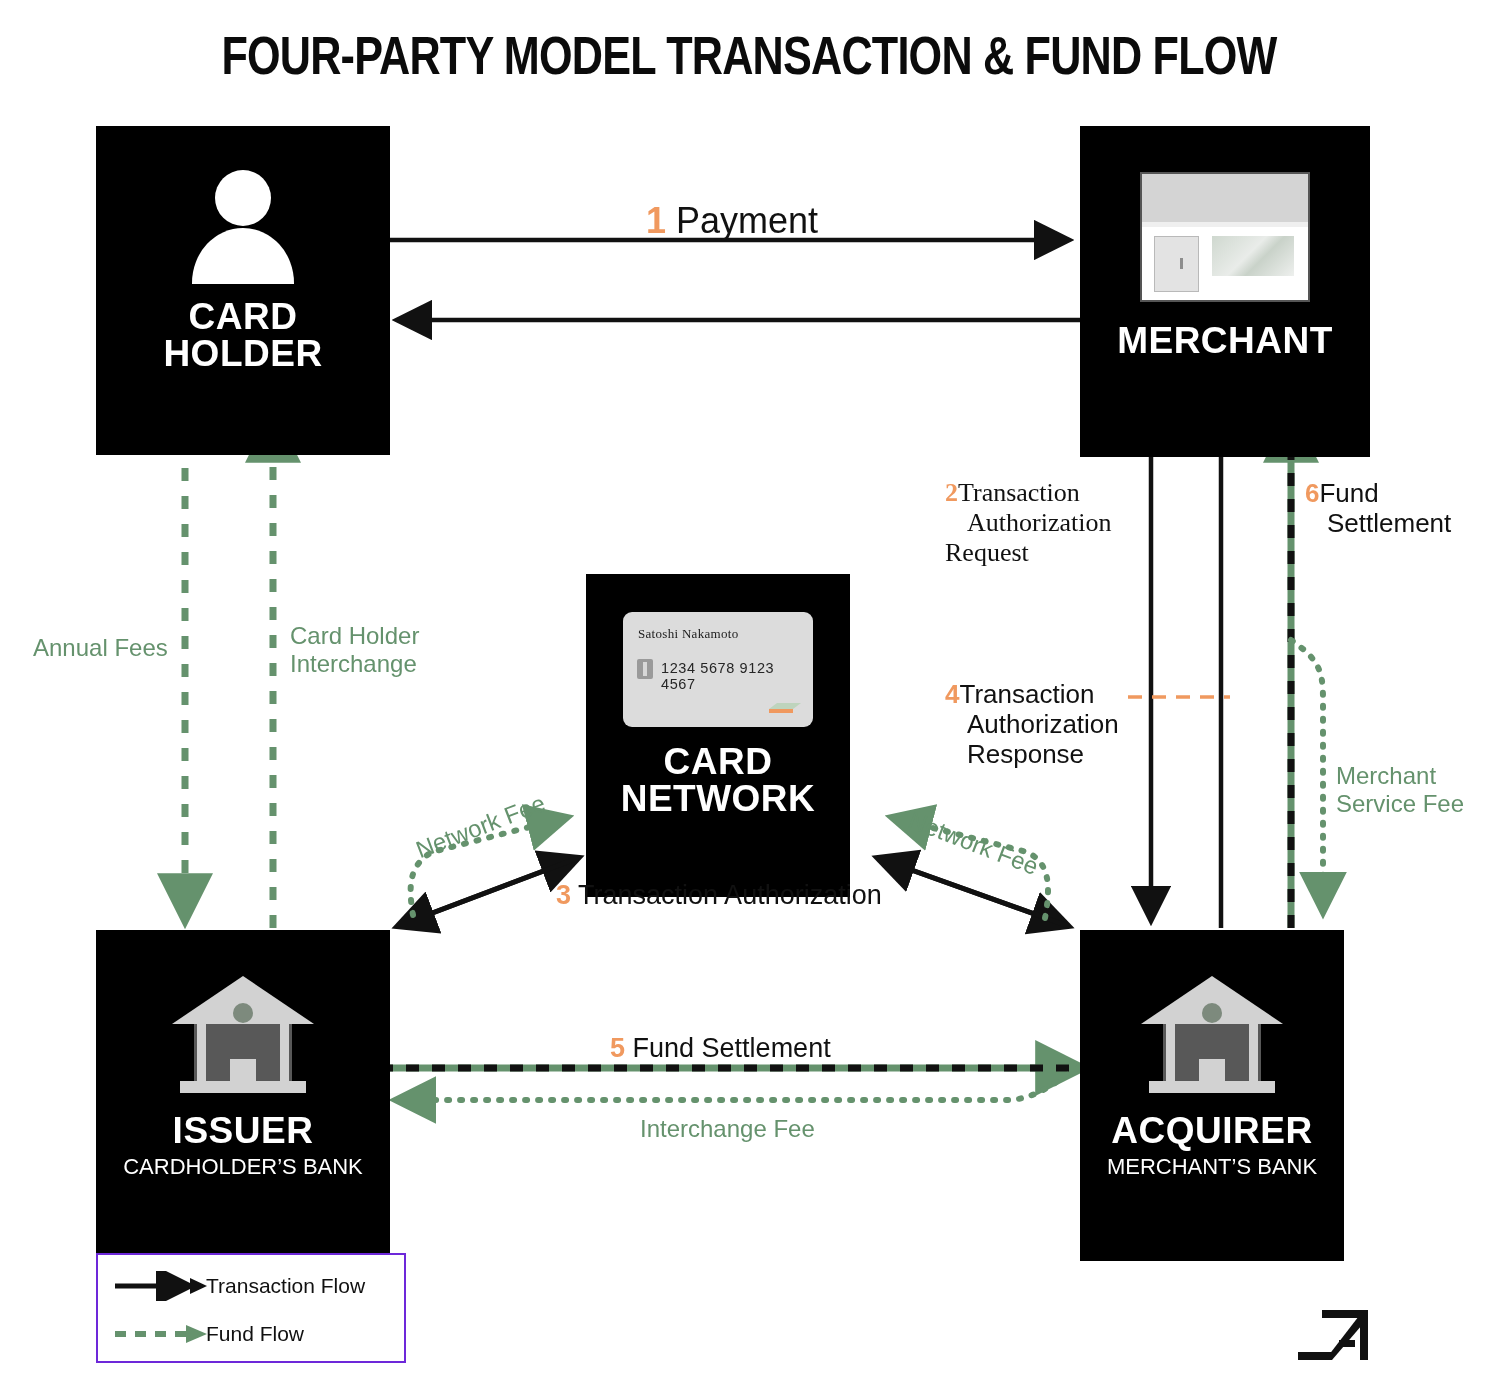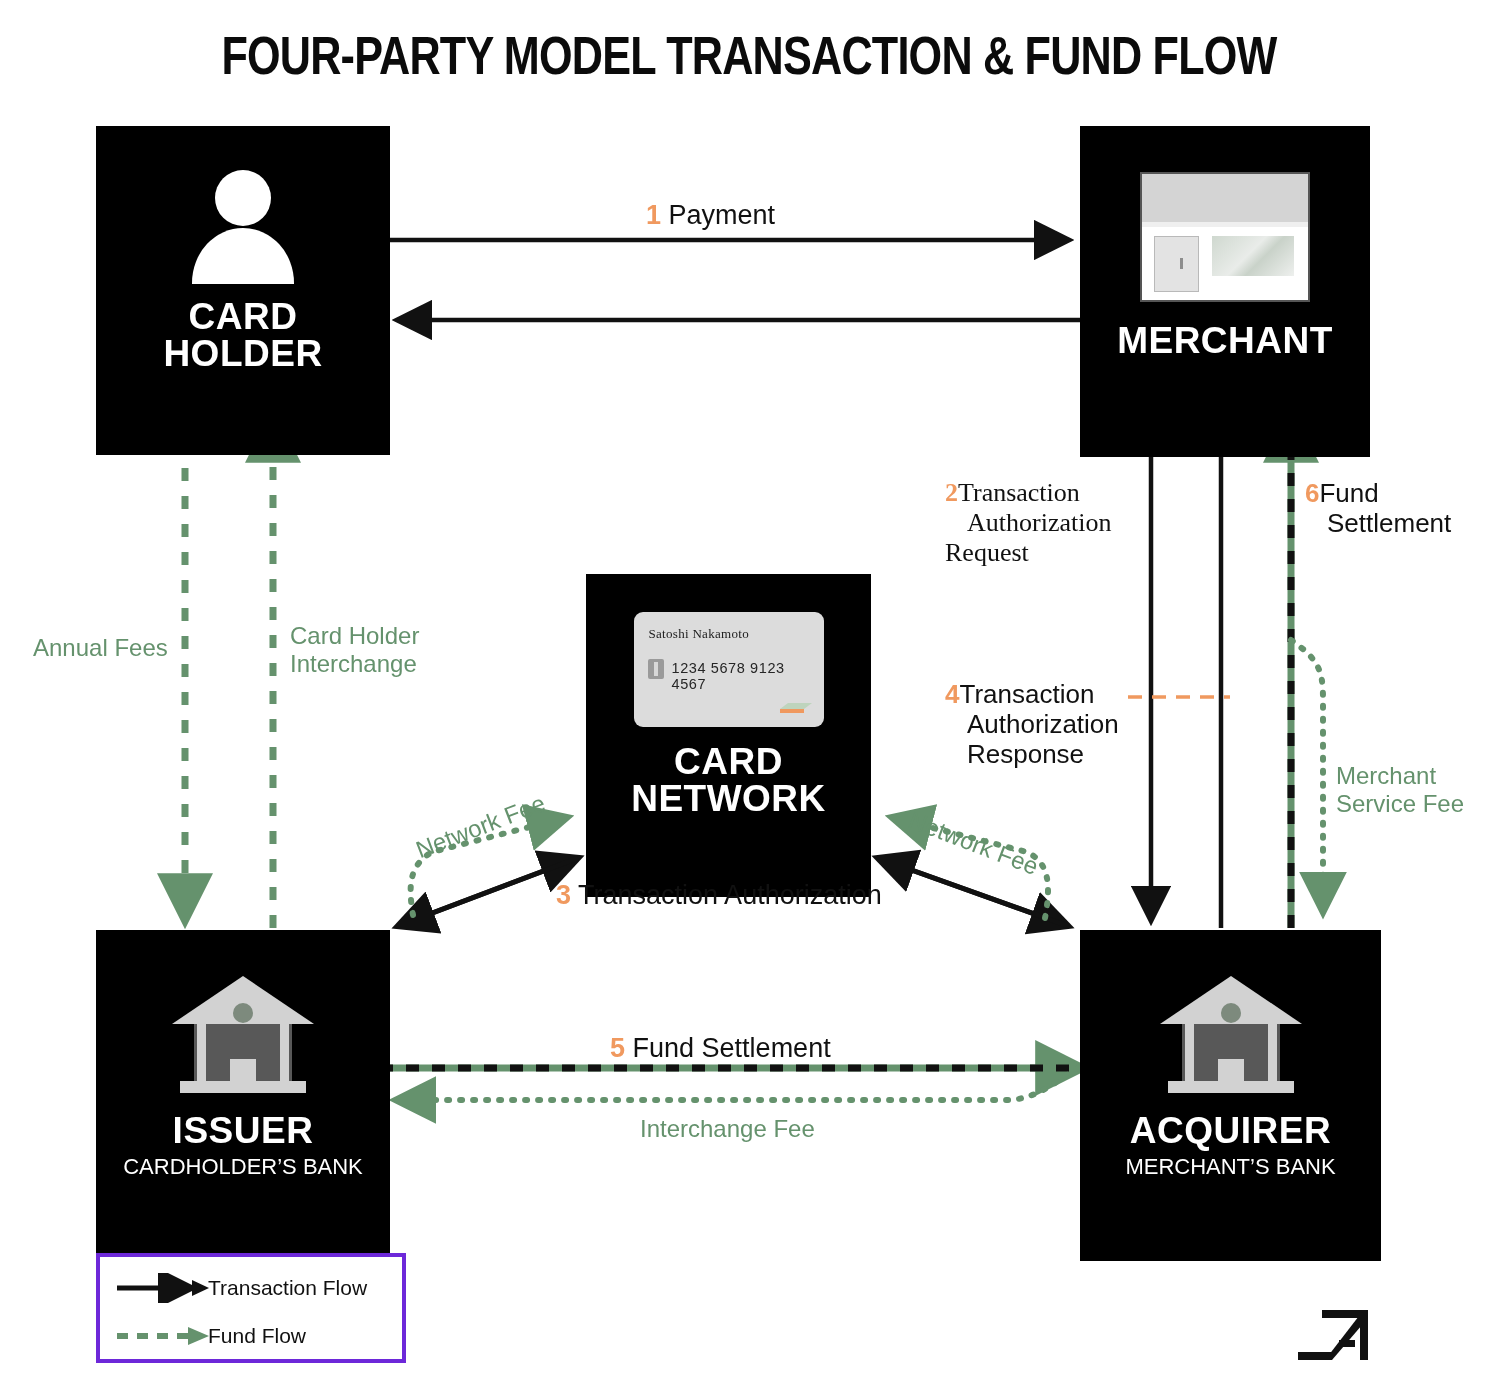--- a/index.html
+++ b/index.html
@@ -60,21 +60,21 @@
   .lbl-green{color:#65926d;}
   .rot{transform-origin:left top;white-space:nowrap;}
 
   
   #page-title{position:absolute;left:0;top:24px;width:1498px;text-align:center;
       font-weight:bold;font-size:54px;letter-spacing:-1px;color:#0b0b0b;
       transform:scaleX(.80);transform-origin:center top;}
 
   
   #legend{position:absolute;left:96px;top:1253px;width:310px;height:110px;
-      background:#ffffff;border:4px solid #6d28d9;box-sizing:border-box;}
+      background:#ffffff;border:2px solid #6d28d9;box-sizing:border-box;}
   .leg-row{position:absolute;left:0;width:100%;height:40px;}
   .leg-text{position:absolute;left:108px;top:7px;font-size:21px;color:#111;}
 
   
   #corner-logo{position:absolute;left:1296px;top:1306px;width:84px;height:60px;}
 </style>
 </head>
 <body>
 
 <div id="stage">
@@ -146,21 +146,21 @@
         <div class="awning-edge"></div>
       <div class="door"></div>
         <div class="knob"></div>
         <div class="window"></div>
     </div>
     <div class="node-title" style="font-size:37px;margin-top:20px;">
       <div>MERCHANT</div>
     </div>
   </div>
 
-  <div class="node-box" style="left:586px;top:574px;width:285px;height:285px;padding-top:38px;">
+  <div class="node-box" style="left:586px;top:574px;width:264px;height:285px;padding-top:38px;">
     <div class="ccard">
       <span class="cc-name">Satoshi Nakamoto</span>
       <span class="cc-chip"></span>
       <span class="cc-num">1234 5678 9123 4567</span>
       <svg class="cc-logo" viewBox="0 0 38 14">
         <polygon points="6,8 14,2 38,2 30,8" fill="#bed4bd"></polygon>
         <polygon points="6,8 30,8 30,12 6,12" fill="#f0995f"></polygon>
       </svg>
     </div>
     <div class="node-title" style="font-size:37px;margin-top:16px;">
@@ -176,35 +176,35 @@
         <div class="hall"></div>
       <div class="colL"></div>
         <div class="colR"></div>
         <div class="gate"></div>
         <div class="base"></div>
     </div>
     <div class="node-title" style="font-size:37px;margin-top:16px;">ISSUER</div>
     <div class="node-sub" style="font-size:22px;margin-top:6px;">CARDHOLDER’S BANK</div>
   </div>
 
-  <div class="node-box" style="left:1080px;top:930px;width:301px;height:285px;padding-top:46px;">
+  <div class="node-box" style="left:1080px;top:930px;width:264px;height:285px;padding-top:46px;">
     <div class="bank">
       <div class="roof"></div>
         <div class="dot"></div>
         <div class="hall"></div>
       <div class="colL"></div>
         <div class="colR"></div>
         <div class="gate"></div>
         <div class="base"></div>
     </div>
     <div class="node-title" style="font-size:37px;margin-top:16px;">ACQUIRER</div>
     <div class="node-sub" style="font-size:22px;margin-top:6px;">MERCHANT’S BANK</div>
   </div>
 
-  <div class="lbl lbl-black" style="left:646px;top:200px;font-size:27px;">
+  <div class="lbl lbl-black" style="left:646px;top:200px;font-size:36px;">
     <span class="num" style="color:#f0995f;">1</span>
     <span>Payment</span>
   </div>
 
 
   <div class="lbl lbl-black" style="left:945px;top:478px;font-size:26px;font-family:Liberation Serif, serif;">
     <span class="num" style="color:#f0995f;">2</span><span>Transaction</span><br>
     <span style="margin-left:22px;display:inline-block;">Authorization</span><br>
     <span style="display:inline-block;">Request</span>
   </div>

